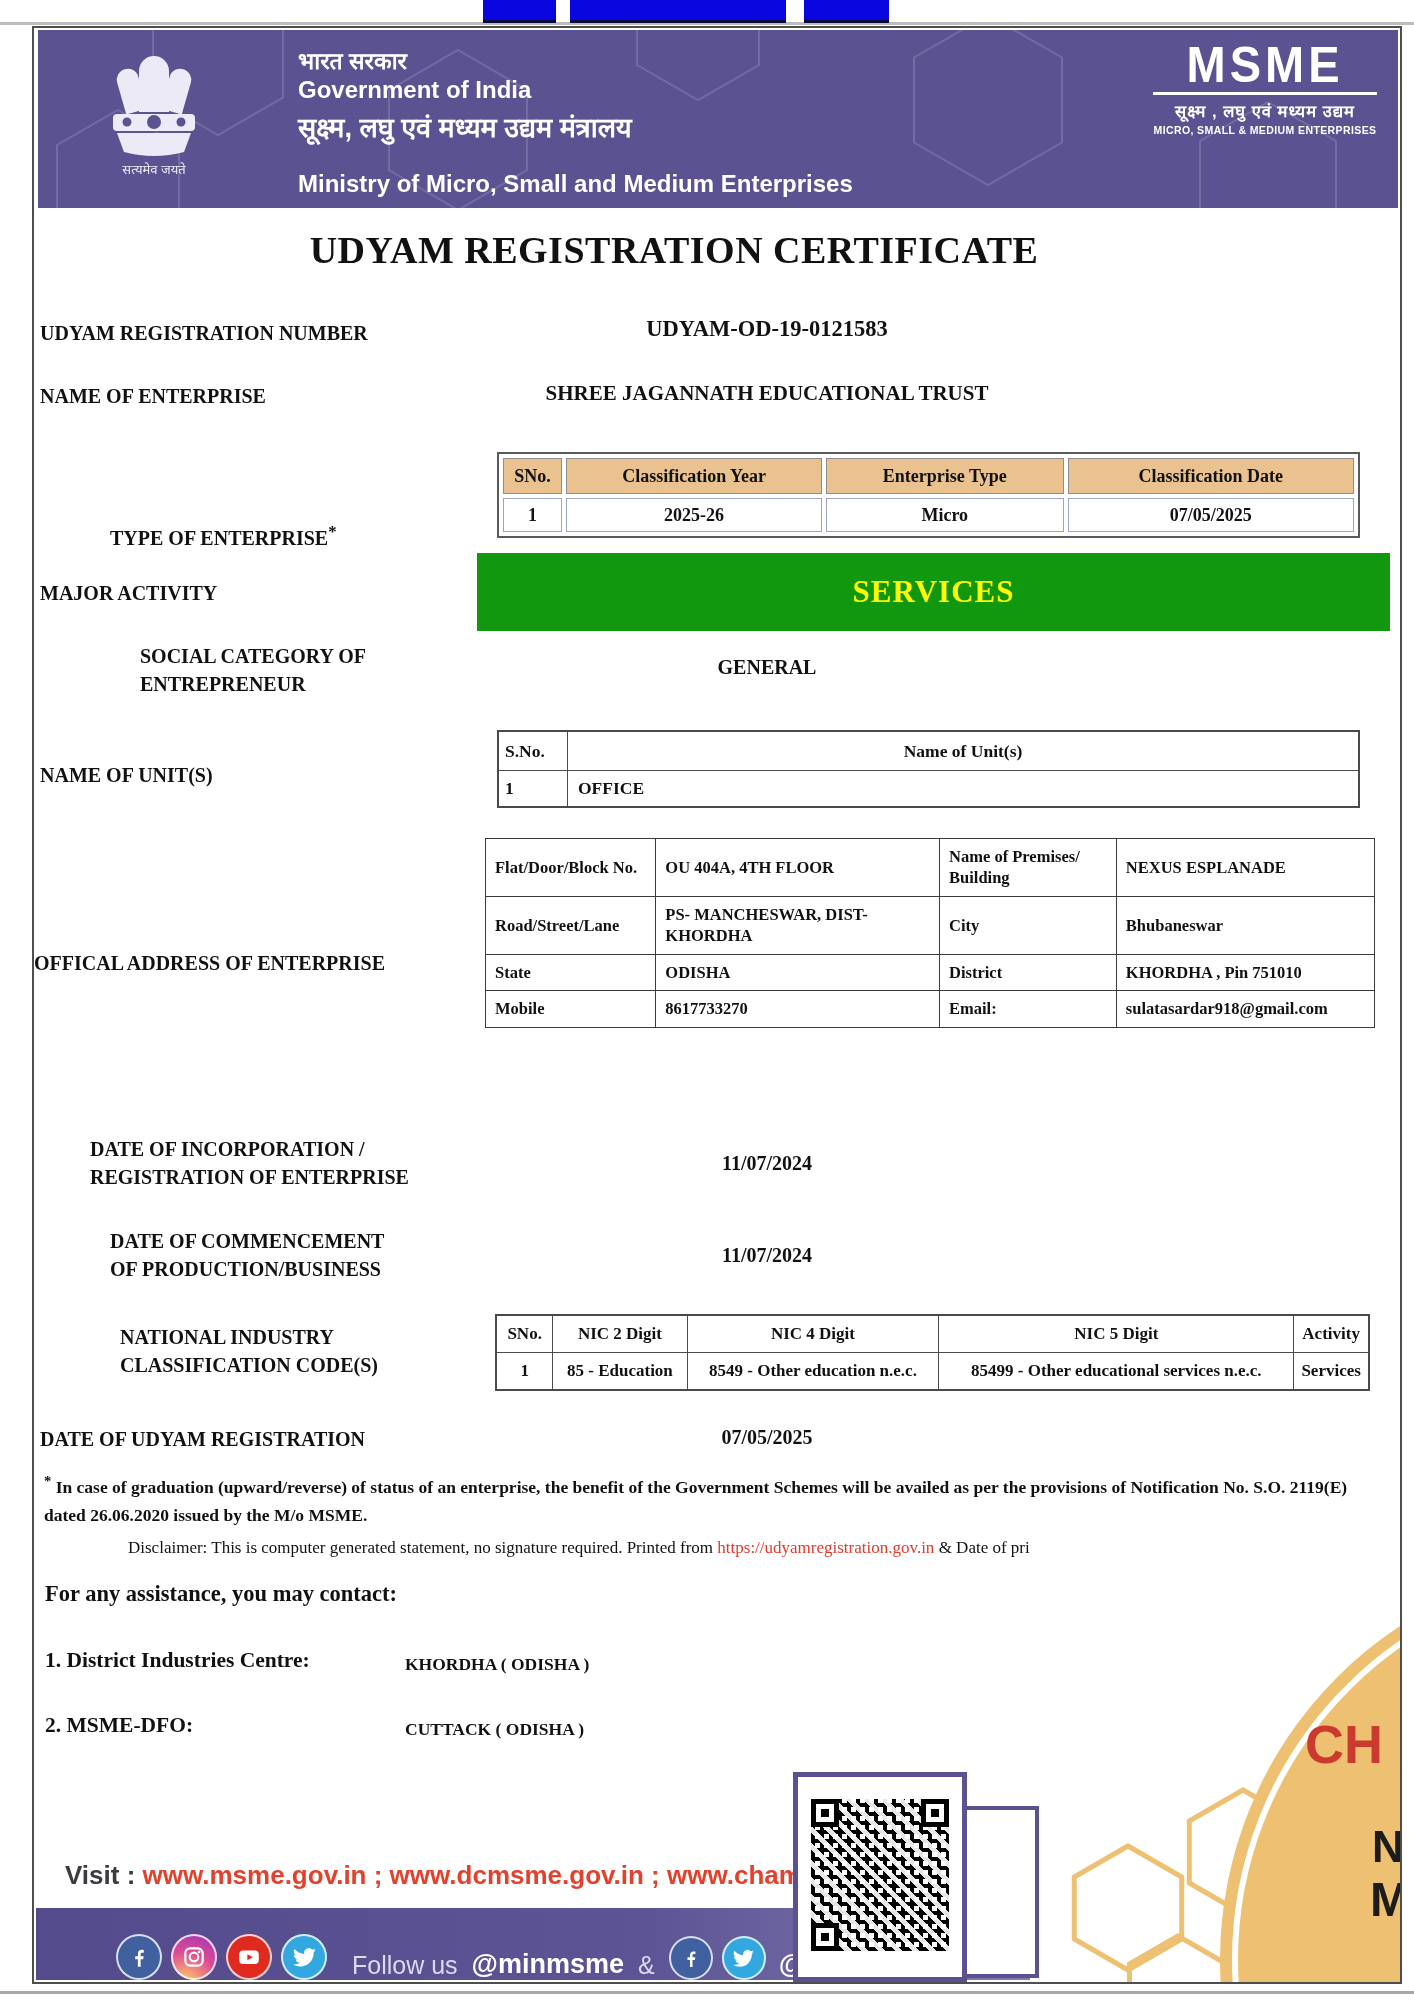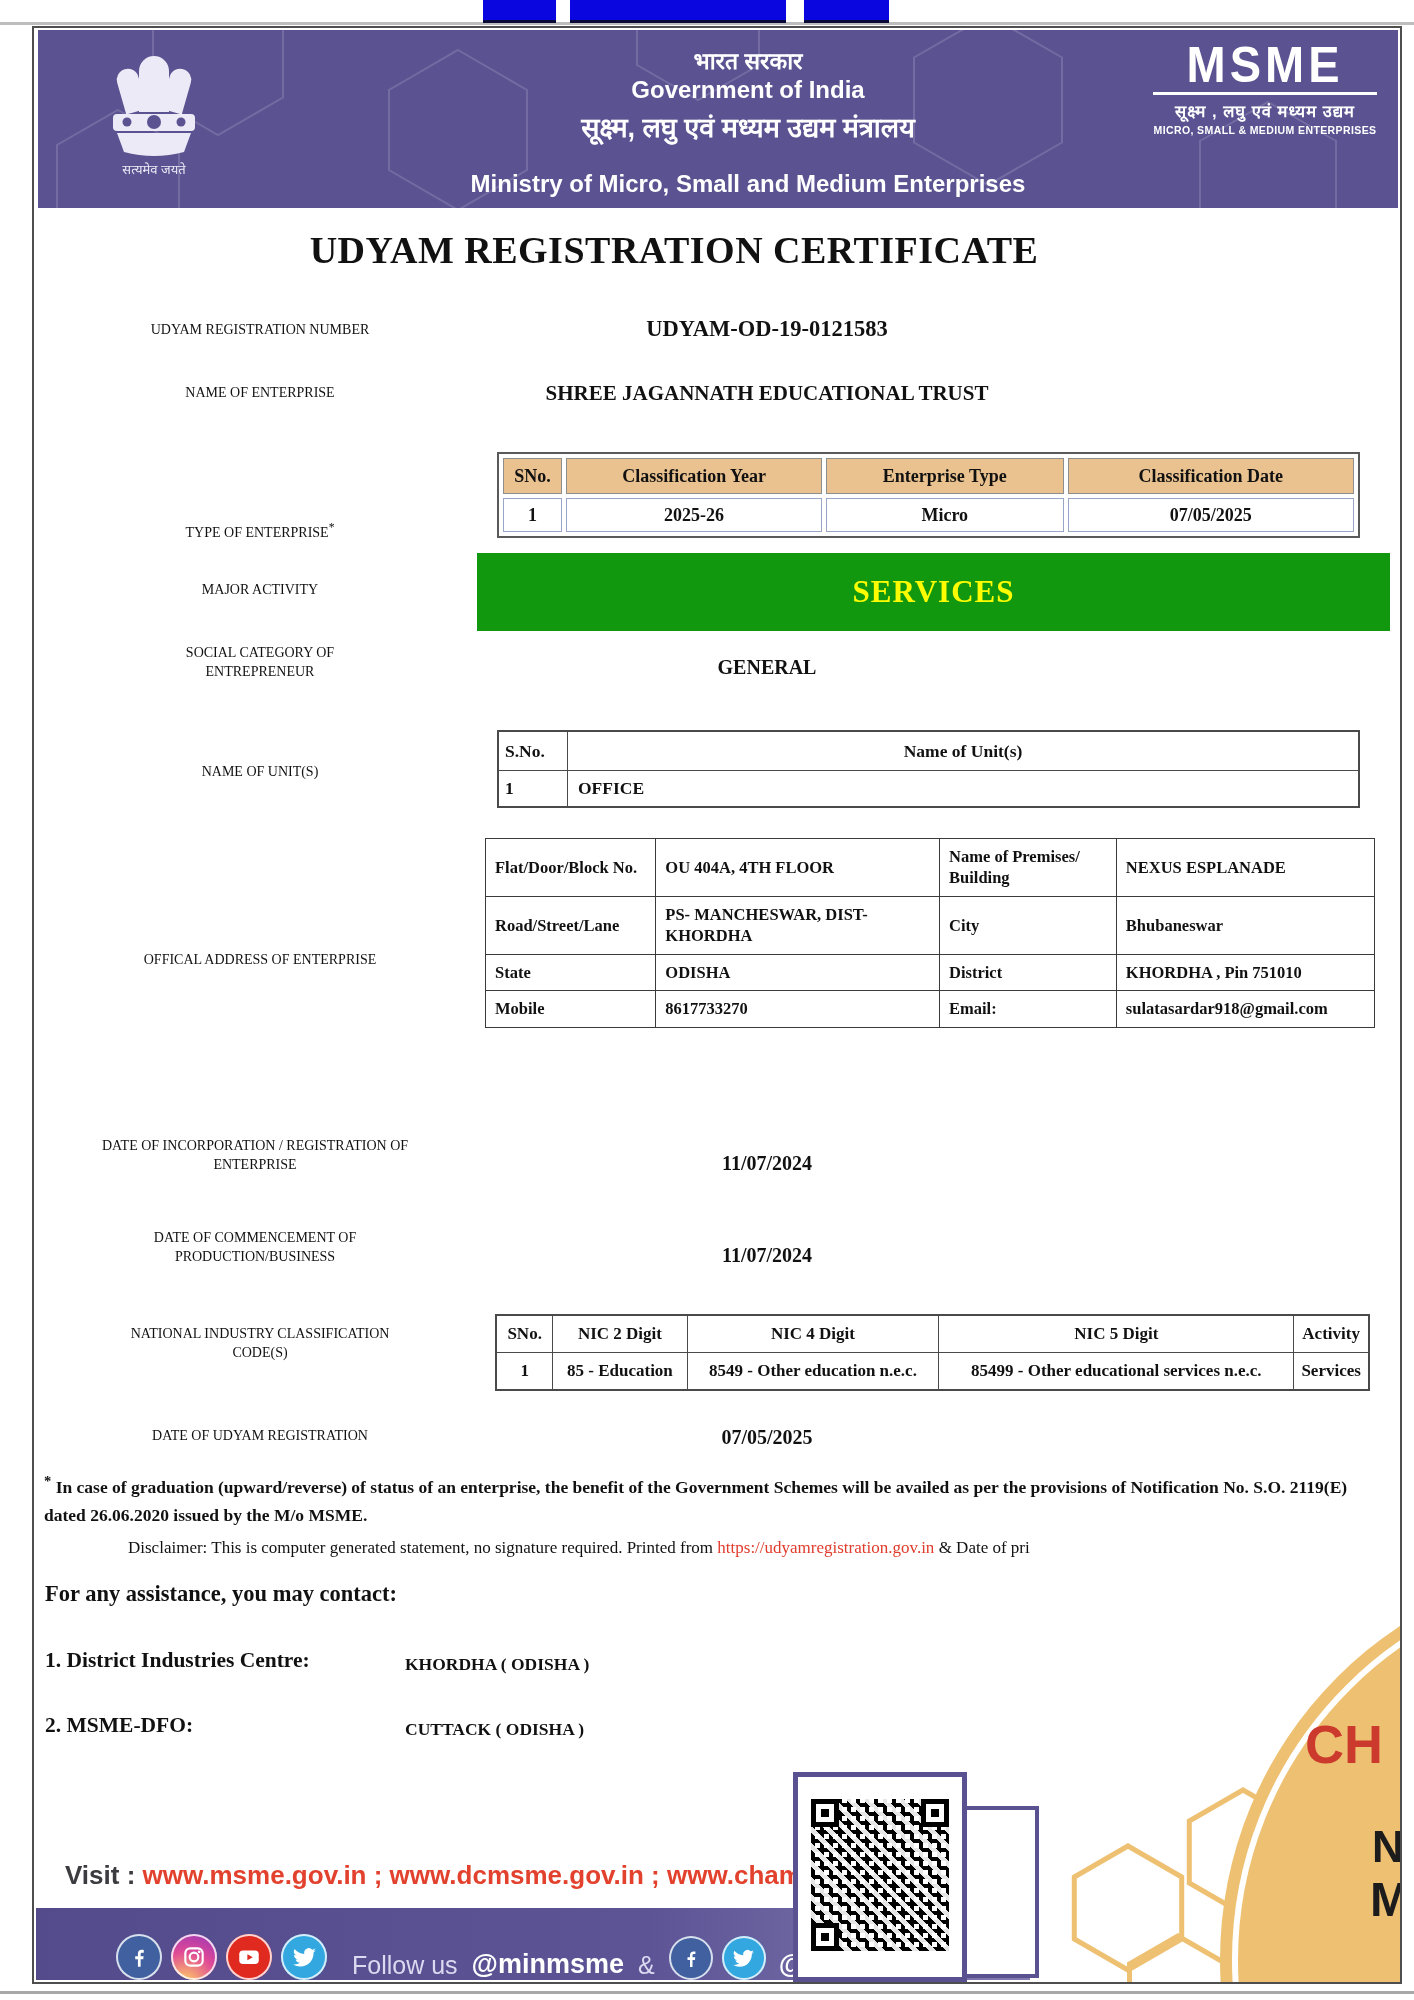--- a/index.html
+++ b/index.html
@@ -10,37 +10,37 @@
   .botline{position:absolute;left:0;top:1991px;width:100%;height:3px;background:#a8a8a8;}
   .bluefrag{position:absolute;top:0;height:20px;background:#0a06df;border-bottom:3px solid #0b0b3a;}
   #bf1{left:483px;width:73px} #bf2{left:570px;width:216px} #bf3{left:804px;width:85px}
 
   .cert{position:absolute;left:32px;top:26px;width:1366px;height:1954px;border:2px solid #4e4e4e;
         overflow:hidden;background:#fff;}
   .abs{position:absolute;}
 
   
   .hdr{position:absolute;left:4px;top:2px;width:1360px;height:178px;background:#5b5291;overflow:hidden;}
-  .hdr-line{position:absolute;width:900px;left:260px;text-align:center;color:#fff;
+  .hdr-line{position:absolute;width:900px;left:260px;text-align:left;color:#fff;
             font-family:"Liberation Sans",sans-serif;font-weight:bold;}
   #h-hindi1{top:14px;font-size:23px;}
   #h-eng1{top:46px;font-size:24px;}
   #h-hindi2{top:78px;font-size:27px;}
   #h-eng2{top:140px;font-size:24px;}
   .logo{position:absolute;left:1101px;top:10px;width:252px;text-align:center;color:#fff;
         font-family:"Liberation Sans",sans-serif;}
   .logo-acro{font-size:47px;font-weight:bold;letter-spacing:4px;line-height:1.05;transform:scaleY(1.08);}
   .logo-rule{height:3px;background:#fff;margin:3px 14px 4px 14px;}
   .logo-hindi{font-size:16.5px;font-weight:bold;letter-spacing:1px;}
   .logo-eng{font-size:10.5px;font-weight:bold;letter-spacing:.4px;margin-top:2px;}
 
   .title{position:absolute;left:0;top:200px;width:1280px;text-align:center;
          font-size:38px;font-weight:bold;letter-spacing:.5px;}
 
-  .lbl{position:absolute;font-weight:normal;font-size:14px;text-align:center;line-height:1.38;}
+  .lbl{position:absolute;font-weight:bold;font-size:20px;line-height:1.38;}
   .val{position:absolute;font-weight:bold;text-align:center;}
   #lbl-urn{left:6px;top:292px;width:440px;}
   #val-urn{left:443px;top:288px;width:580px;font-size:22.5px;}
   #lbl-name{left:6px;top:355px;width:440px;}
   #val-name{left:443px;top:353px;width:580px;font-size:21px;}
   #lbl-type{left:76px;top:448px;width:300px;margin-top:44px;}
   #lbl-major{left:6px;top:552px;width:440px;}
   #lbl-social{left:106px;top:615px;width:240px;}
   #val-social{left:443px;top:628px;width:580px;font-size:20px;}
   #lbl-units{left:6px;top:734px;width:440px;}

